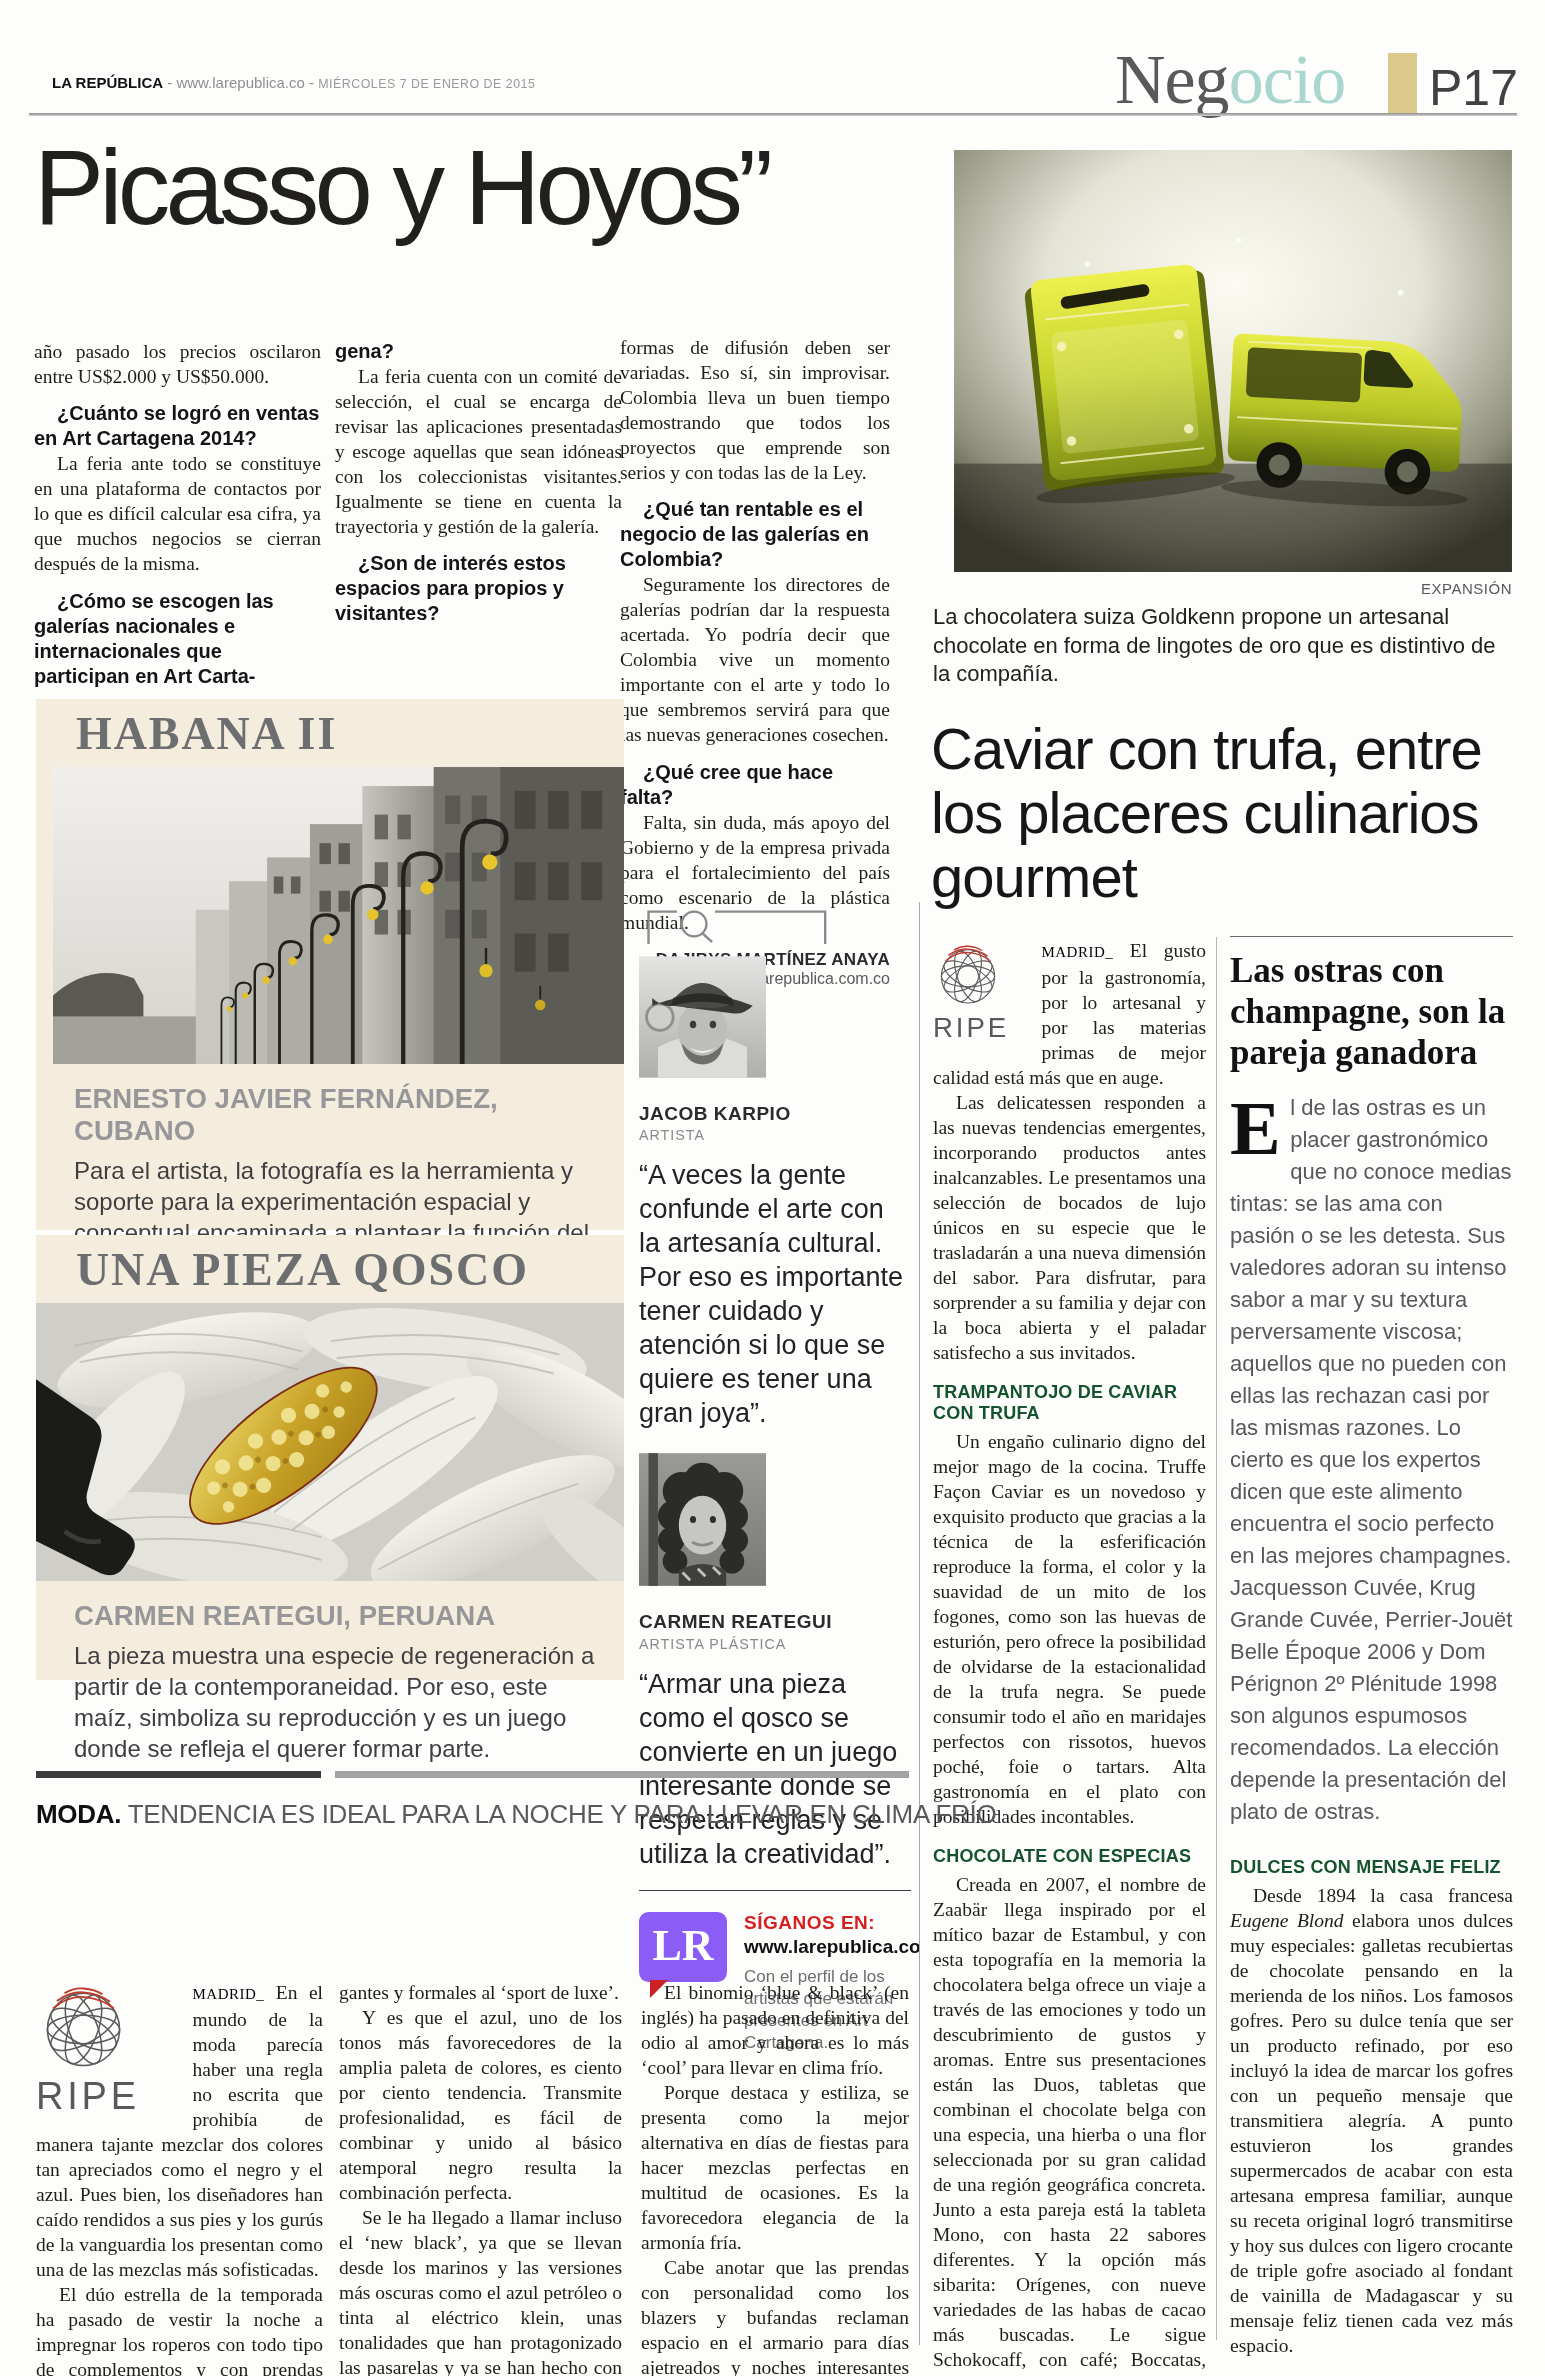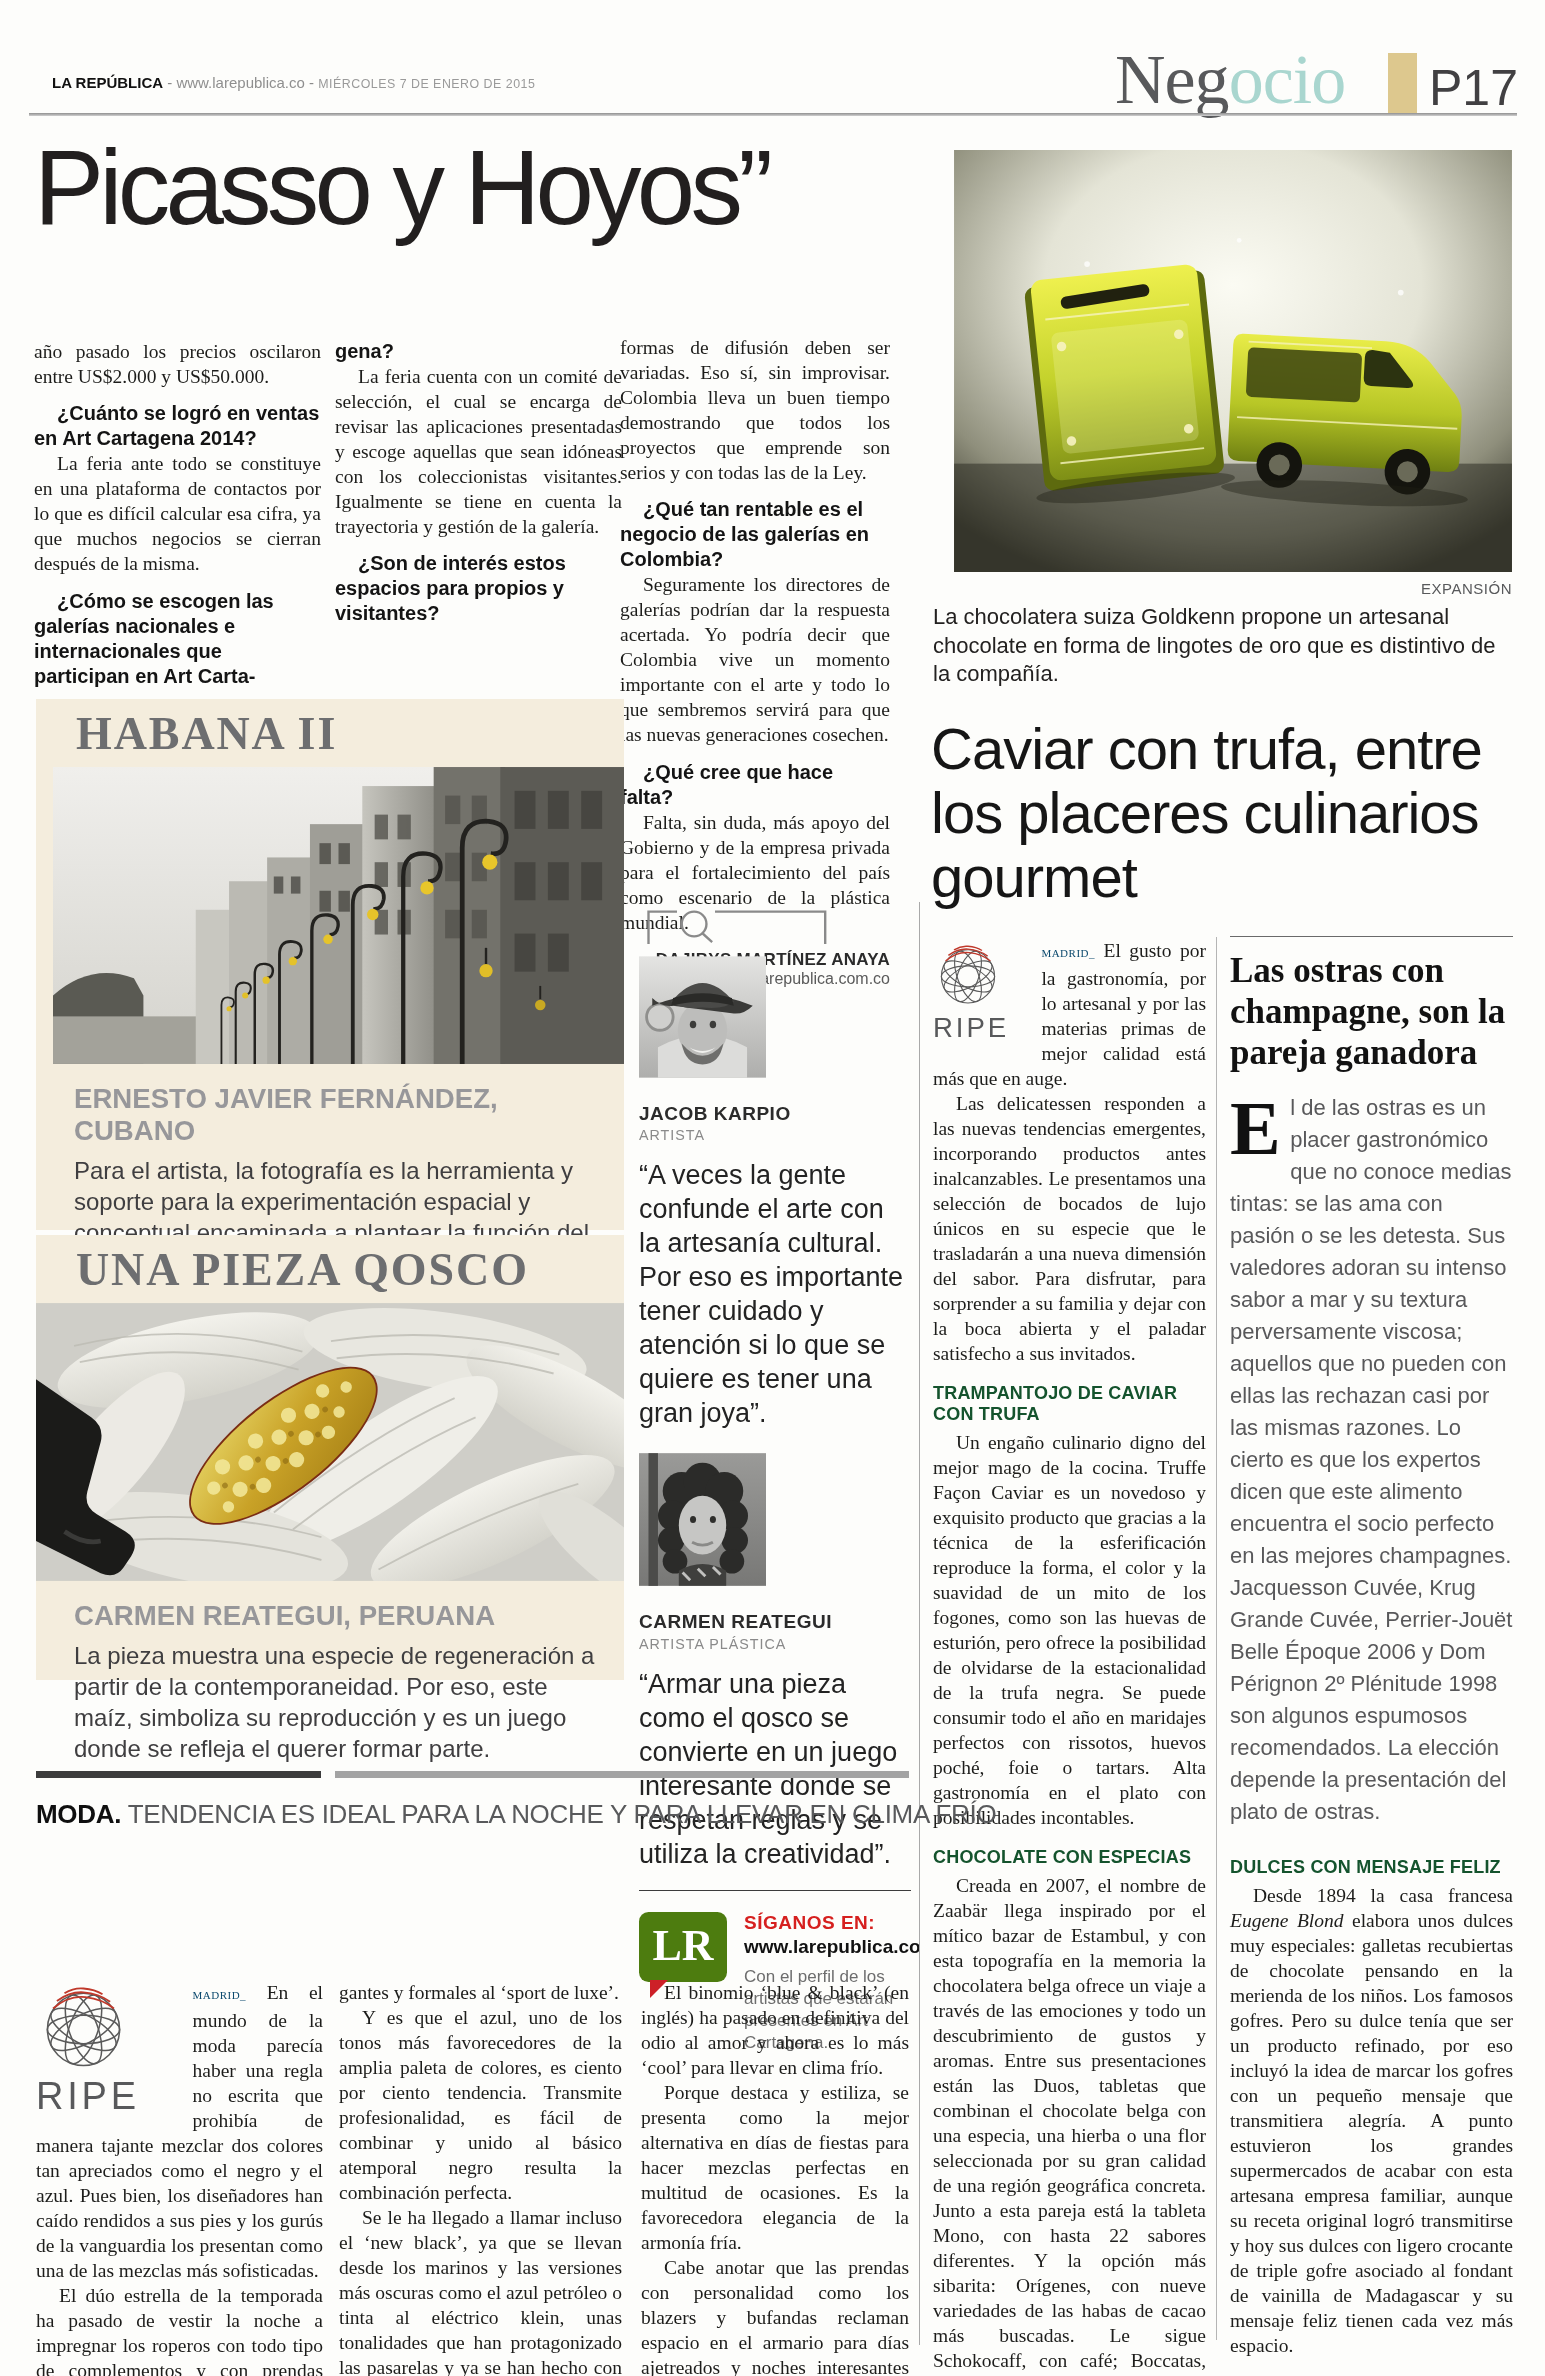--- a/index.html
+++ b/index.html
@@ -41,21 +41,21 @@
   .feat-name{font-weight:bold;font-size:27.6px;color:#97979a;padding:19px 23px 0 38px;}
   .feat-text{font-size:24px;line-height:31px;color:#3f3e40;padding:7.6px 23px 17px 38px;}
 
   
   .profiles{left:639px;top:902px;width:272px;}
   .pname{font-weight:bold;font-size:19px;color:#2b2b2b;letter-spacing:0.5px;margin-top:25px;}
   .prole{font-size:14.3px;color:#8a8a8a;letter-spacing:1px;margin-top:2.9px;}
   .pquote{font-size:27px;line-height:34px;color:#232323;margin-top:15px;}
   .pfrule{border:none;border-top:1px solid #3c3c3c;margin:19px 0 0;}
   .follow{display:flex;margin-top:21px;}
-  .lr{flex:0 0 88px;width:88px;height:70px;background:#4d7c0f;border-radius:9.5px;
+  .lr{flex:0 0 88px;width:88px;height:70px;background:#8b5cf6;border-radius:9.5px;
       position:relative;color:#fff;font-family:"Liberation Serif",serif;font-weight:bold;
       font-size:44px;line-height:68px;text-align:center;}
   .lr::after{content:"";position:absolute;left:11.4px;bottom:-16px;width:0;height:0;
       border:9.5px solid transparent;border-top-color:#cd2027;border-left-color:#cd2027;}
   .fright{margin-left:17px;}
   .fsig{color:#d6201f;font-weight:bold;font-size:19px;letter-spacing:0.5px;}
   .furl{color:#111;font-weight:bold;font-size:19px;margin-top:1.9px;}
   .fnote{color:#6d6d6d;font-size:17px;line-height:22px;margin-top:7.6px;}
 
   
@@ -68,21 +68,21 @@
   .photo-credit{font-size:15px;color:#58595b;letter-spacing:0.5px;text-align:right;}
   .choco-cap{left:933px;top:603px;width:582px;font-size:22px;line-height:28.5px;color:#232120;}
   .kicker{font-size:26px;letter-spacing:-0.3px;}
   .kicker .kb{font-weight:bold;color:#0f0f0f;}
   .kicker .kr{color:#58595b;}
   .gastro-headline{left:931px;top:717px;width:590px;font-size:58px;line-height:64px;
                    letter-spacing:-1px;color:#161616;}
   .gastrocol{left:933px;top:938px;width:273px;}
   .ripebox{float:left;width:97px;margin:1.9px 11.4px 3.8px 0;text-align:left;}
   .ripebox .rlabel{font-size:27.6px;font-weight:400;color:#58595b;letter-spacing:2.9px;margin-top:1.9px;}
-  .dateline{font-size:11px;letter-spacing:0.5px;color:#0c4a6e;}
+  .dateline{font-size:15px;letter-spacing:0.5px;color:#000000;}
   .subhead{font-weight:bold;font-size:18px;color:#14532d;letter-spacing:0.2px;margin:17px 0 4.8px;}
   .it{font-style:italic;}
 
   
   .ostras{left:1230px;top:936px;width:283px;border-top:1px solid #6a6a6a;}
   .ostras-title{font-family:"Liberation Serif",serif;font-weight:bold;font-size:35px;
                 line-height:41px;color:#121212;margin-top:13.3px;}
   .ostras-body{margin-top:19px;font-size:22px;line-height:32px;color:#58585a;}
   .dc{float:left;font-family:"Liberation Serif",serif;font-weight:bold;font-size:76px;
       line-height:61px;color:#111;margin:5.7px 9.5px 0 0;}

